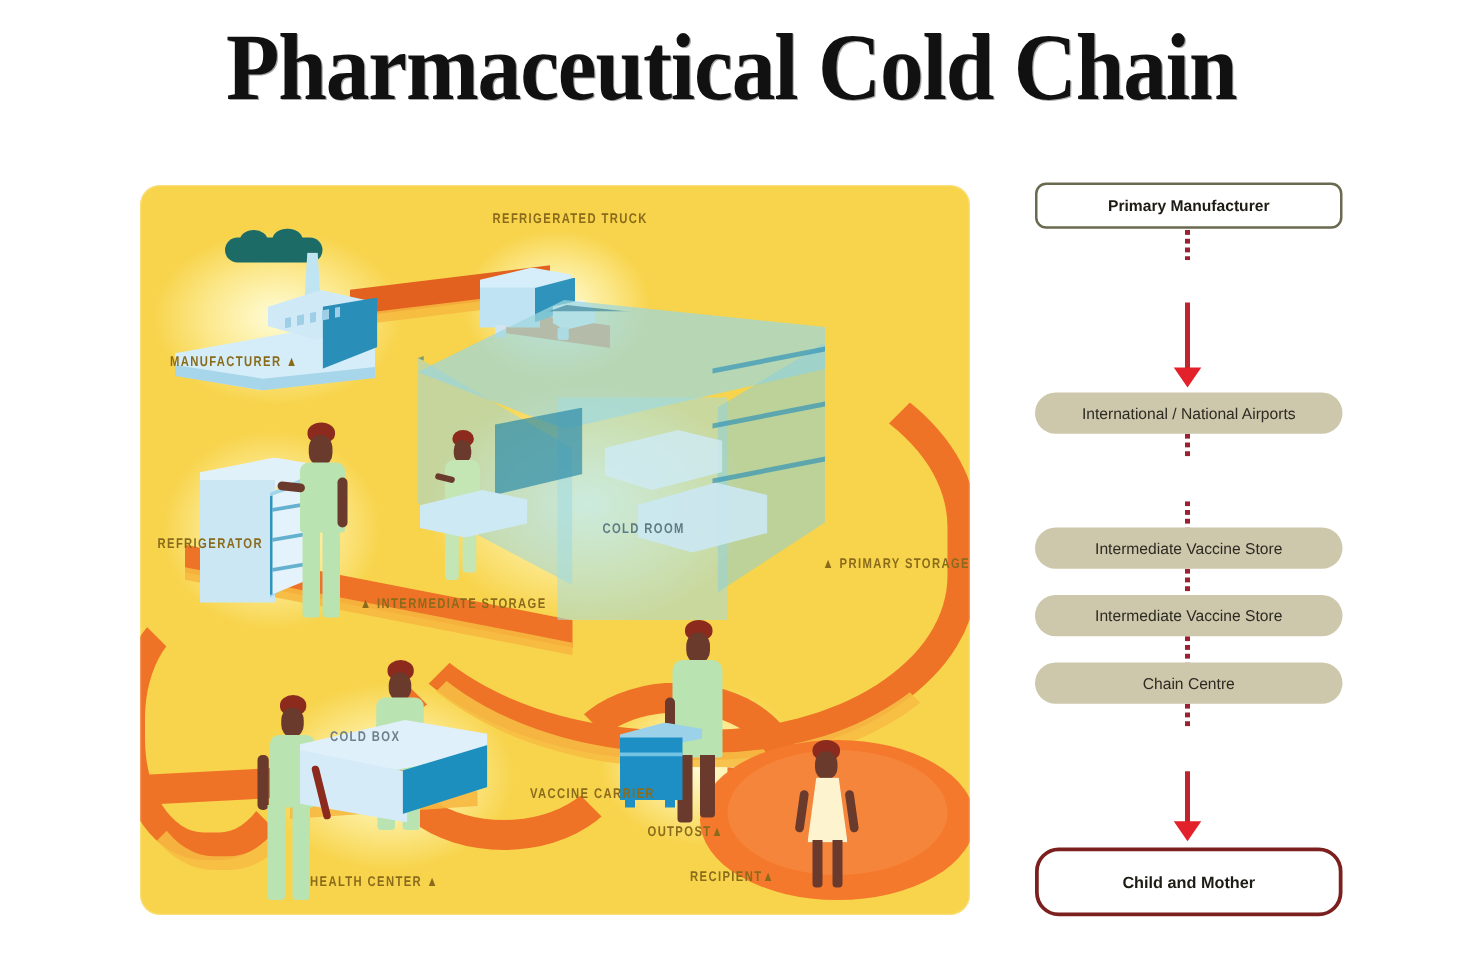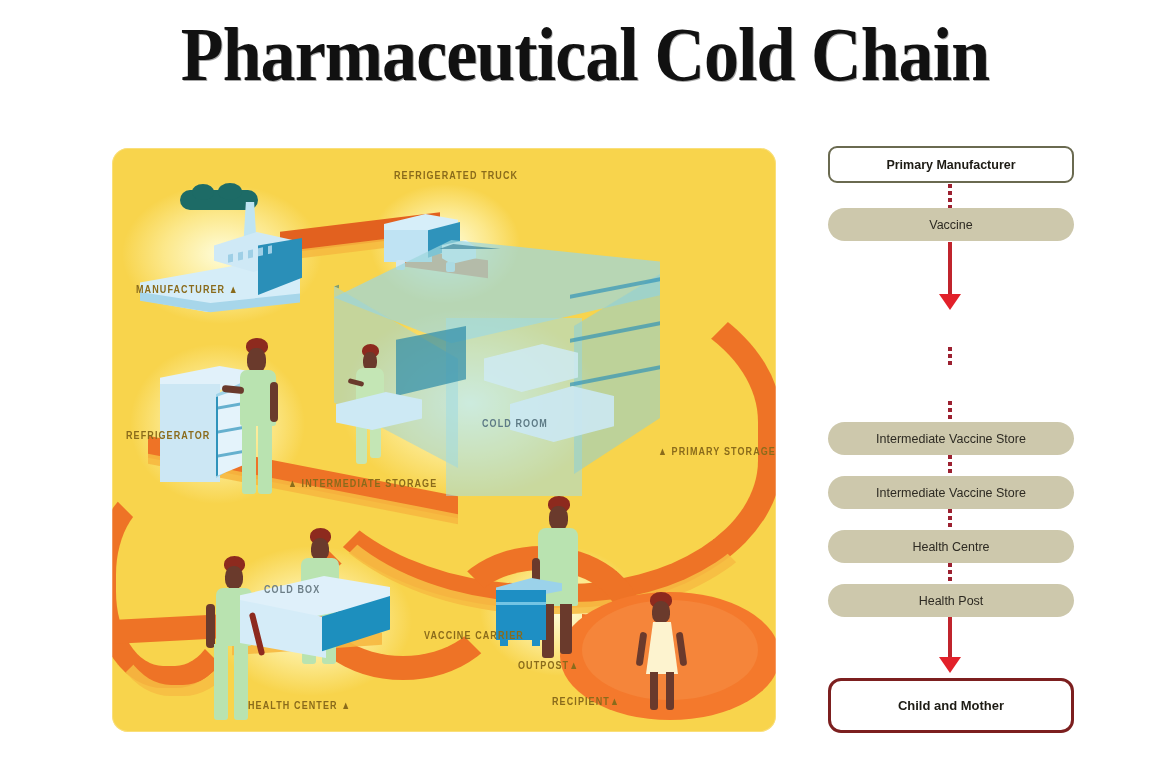--- a/index.html
+++ b/index.html
@@ -305,51 +305,48 @@
 
   </div>
 
   <div class="flow">
 
     <div class="node outline" style="top:0;">
       <span class="t">Primary Manufacturer</span>
     </div>
     <div class="arrow dotted" style="top:38px;height:24px;"></div>
 
-    <div class="node pill" style="top:62px;">
-      <span class="t">Vaccine</span>
-    </div>
     <div class="arrow" style="top:96px;height:56px;"></div>
     <div class="arrowhead" style="top:148px;"></div>
 
+    <div class="node pill" style="top:168px;">
+      <span class="t">International / National Airports</span>
+    </div>
     <div class="arrow dotted" style="top:201px;height:21px;"></div>
 
     <div class="arrow dotted" style="top:255px;height:21px;"></div>
 
     <div class="node pill" style="top:276px;">
       <span class="t">Intermediate Vaccine Store</span>
     </div>
     <div class="arrow dotted" style="top:309px;height:21px;"></div>
 
     <div class="node pill" style="top:330px;">
       <span class="t">Intermediate Vaccine Store</span>
     </div>
     <div class="arrow dotted" style="top:363px;height:21px;"></div>
 
     <div class="node pill" style="top:384px;">
-      <span class="t">Health Centre</span>
+      <span class="t">Chain Centre</span>
     </div>
     <div class="arrow dotted" style="top:417px;height:21px;"></div>
 
-    <div class="node pill" style="top:438px;">
-      <span class="t">Health Post</span>
-    </div>
     <div class="arrow" style="top:471px;height:44px;"></div>
     <div class="arrowhead" style="top:511px;"></div>
 
-    <div class="node outline red" style="top:532px;">
+    <div class="node outline red" style="top:532px;border-radius:19px;">
       <span class="t">Child and Mother</span>
     </div>
   </div>
 
   <div class="faint"></div>
 
 </div>
 
 </body></html>

